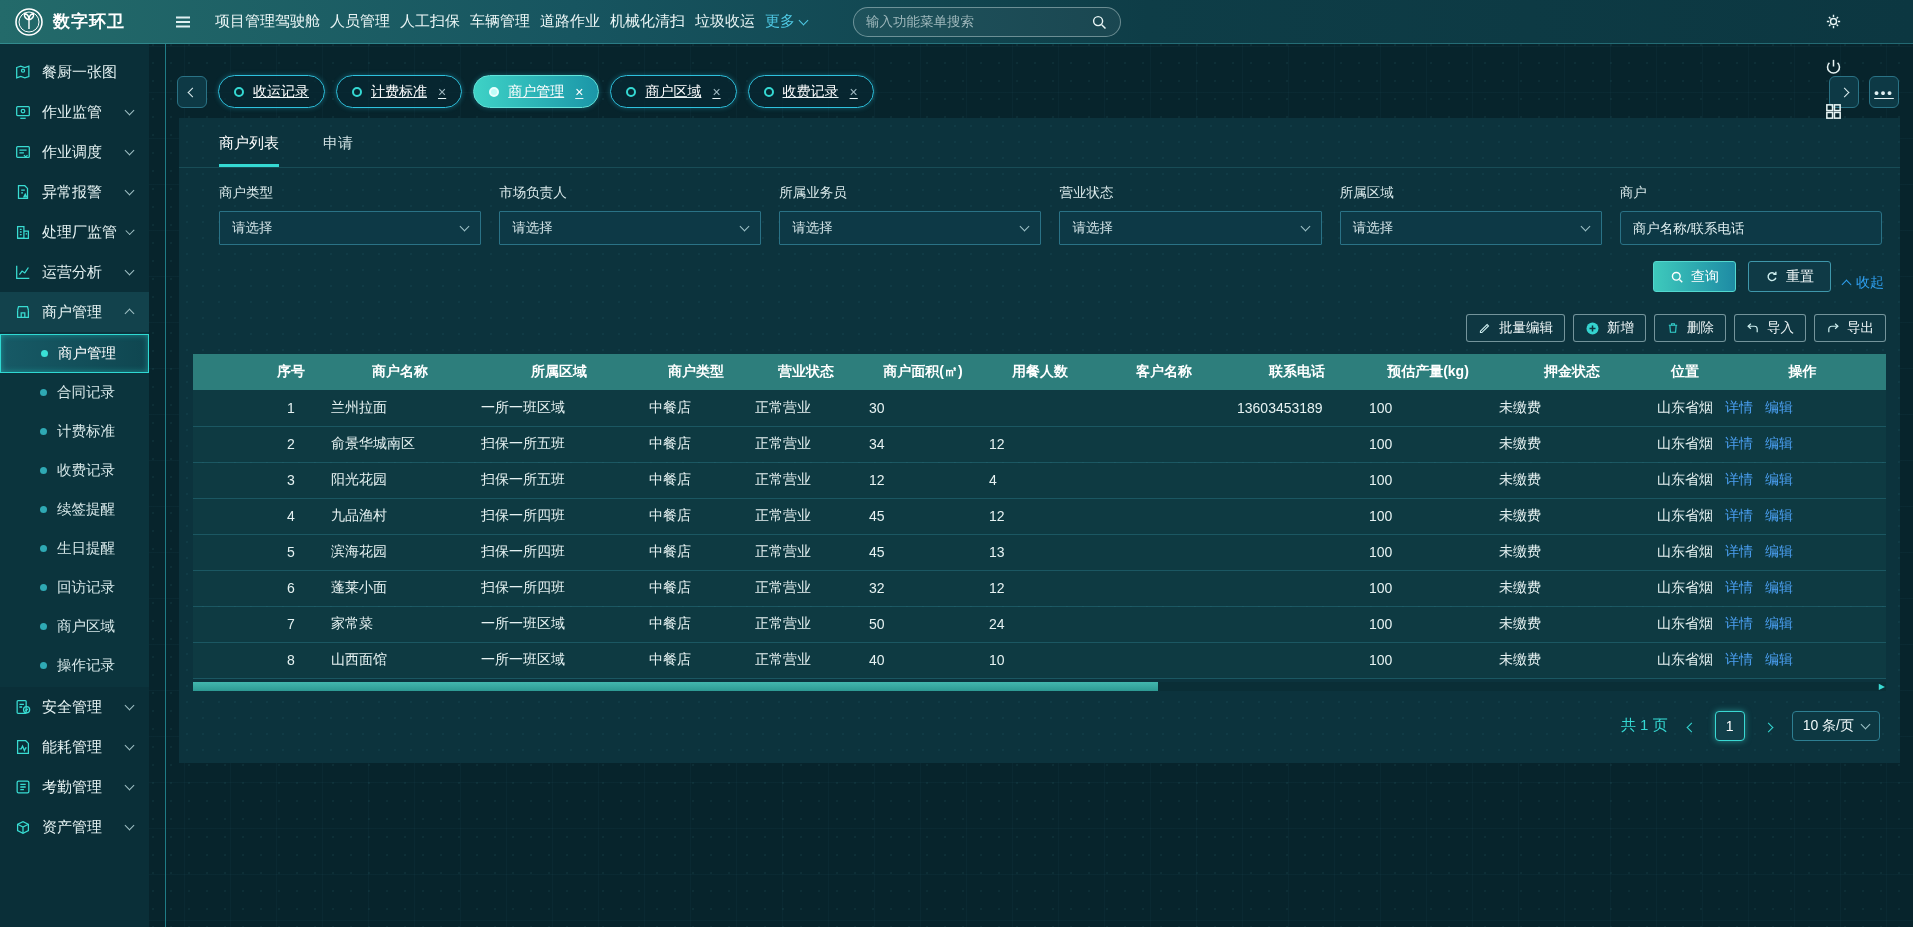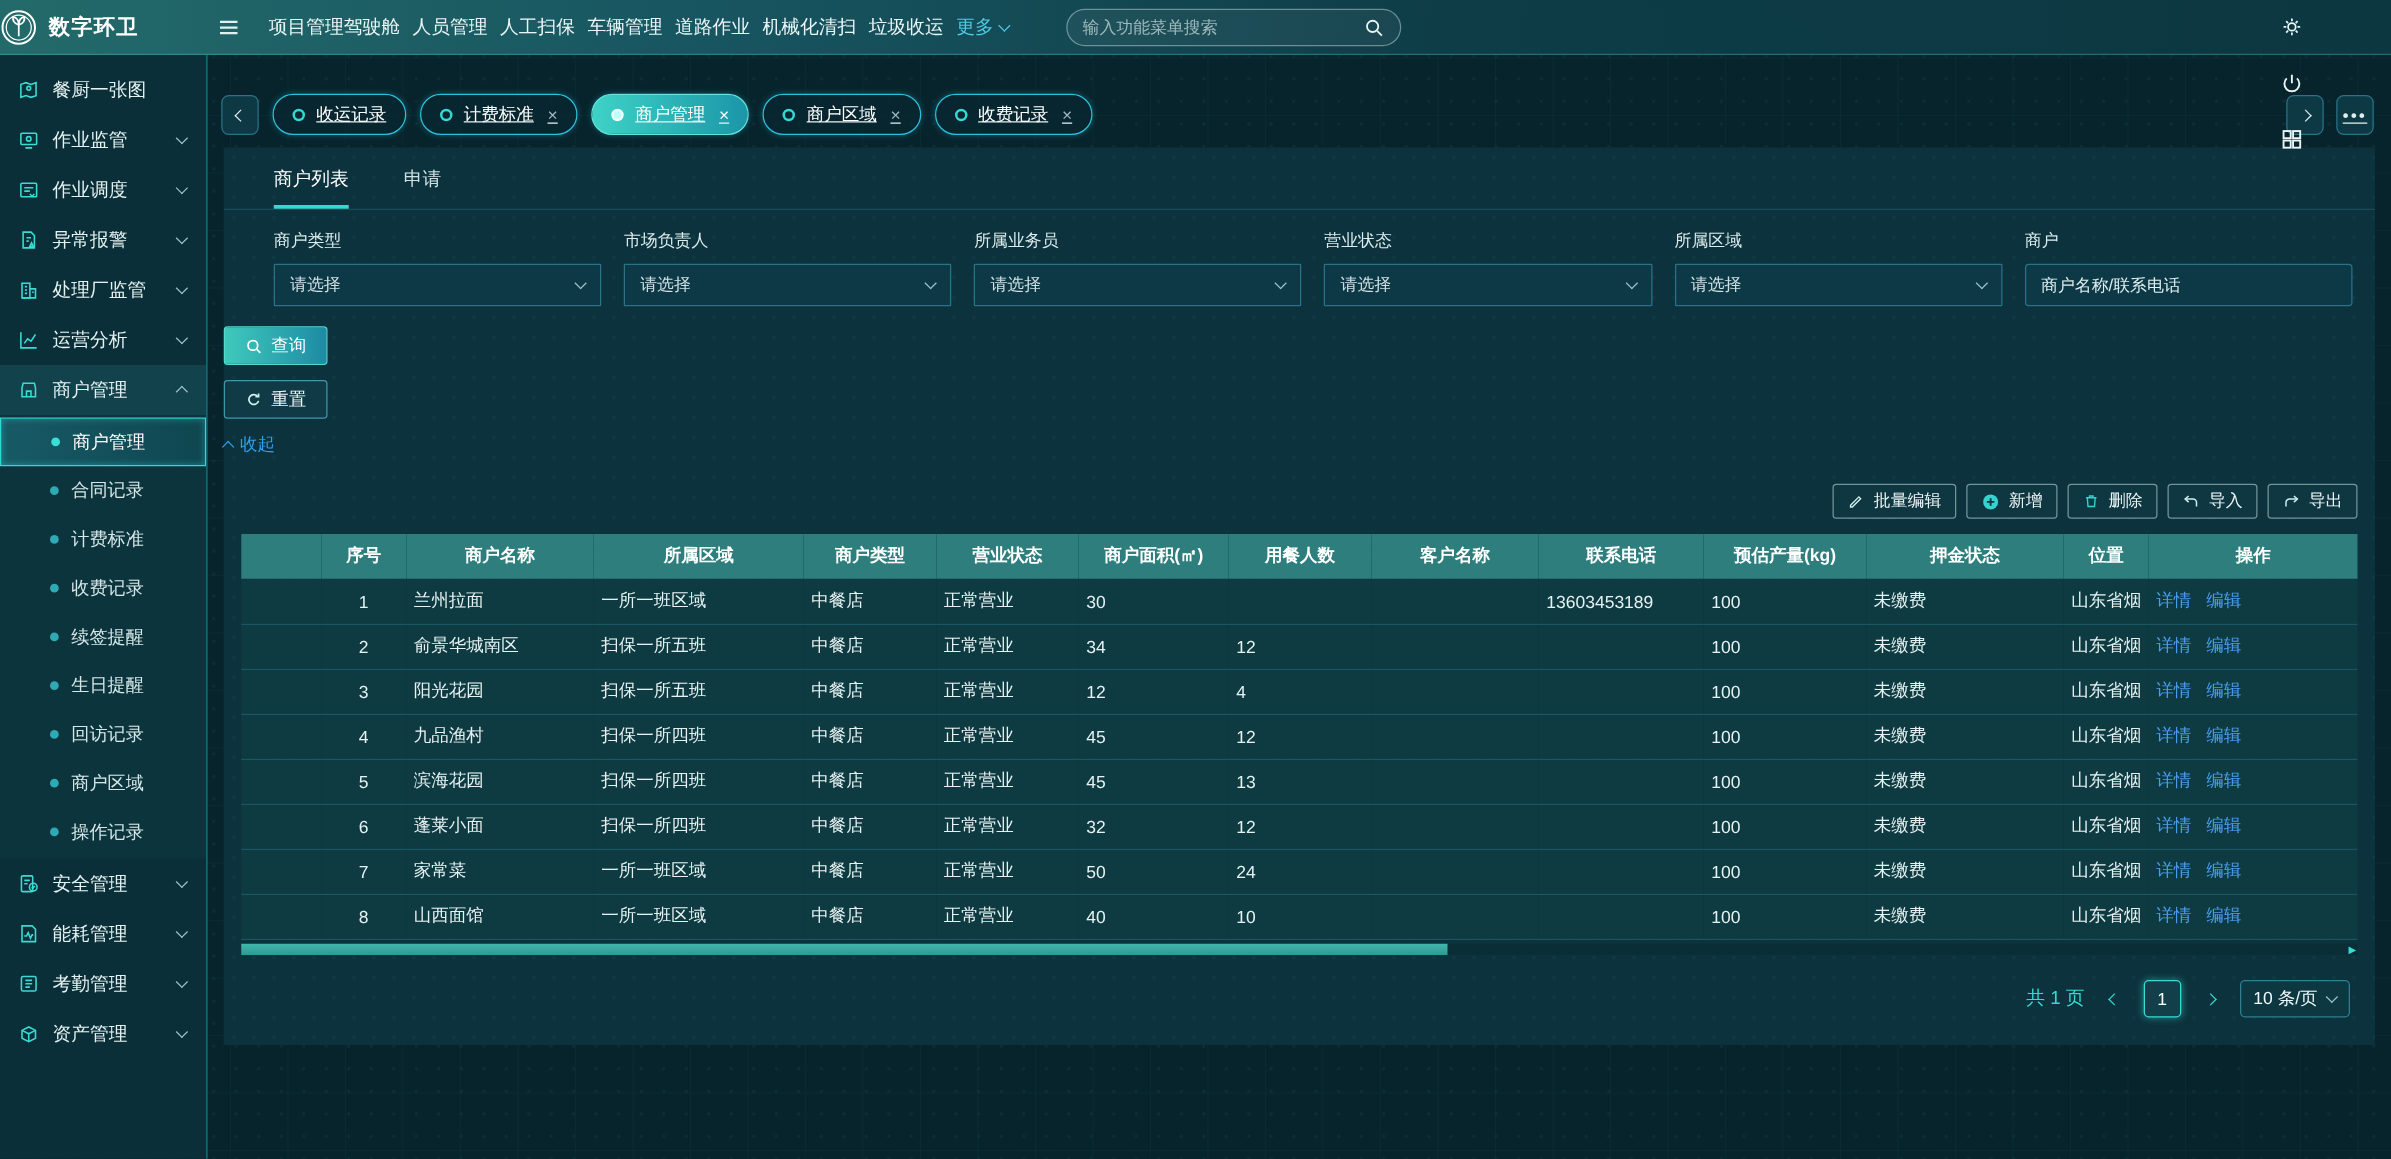--- a/index.html
+++ b/index.html
@@ -21,38 +21,38 @@
   .cv.down { transform:rotate(45deg); margin-top:-3px; }
   .cv.up   { transform:rotate(-135deg); margin-top:3px; }
   .cv.left { transform:rotate(135deg); }
   .cv.right{ transform:rotate(-45deg); }
 
   
   .navbar { position:absolute; top:0; left:0; width:1913px; height:44px;
     display:flex; align-items:center;
     background:linear-gradient(90deg,#236a6a 0%,#175560 30%,#0e3d47 60%,#0c3741 100%);
     border-bottom:1px solid rgba(80,200,210,0.35); z-index:5; }
-  .brand { display:flex; align-items:center; gap:9px; width:165px; }
+  .brand { display:flex; align-items:center; gap:9px; padding-left:14px; width:165px; }
   .brand-name { font-size:17px; font-weight:bold; letter-spacing:1px; color:#fff; }
   .hamburger { margin:0 22px 0 8px; color:#dff0f1; }
   .nav-menu { display:flex; align-items:center; gap:10px; font-size:15px; color:#eaf5f5; }
   .nav-item { cursor:pointer; white-space:nowrap; }
   .nav-more { color:#4fc9e4; display:flex; align-items:center; gap:5px; cursor:pointer; }
   .nav-search { margin-left:46px; width:268px; height:30px; border-radius:16px;
     border:1px solid rgba(230,245,245,0.4); background:rgba(255,255,255,0.05);
     display:flex; align-items:center; padding:0 12px; }
   .nav-search input { flex:1; background:transparent; border:none; outline:none;
     color:#eaf5f5; font-size:13.5px; font-family:inherit; }
   .nav-search input::placeholder { color:#9fb8bc; }
   .nav-right { margin-left:auto; display:flex; align-items:center; gap:26px; padding-right:22px;flex-direction:column; }
   .nav-user { display:flex; align-items:center; gap:6px; font-size:15px; color:#f2fafa; cursor:pointer; }
   .nav-ic { cursor:pointer; color:#e9f5f5; }
 
   
-  .sidebar { position:absolute; top:44px; left:0; bottom:0; width:165px;
+  .sidebar { position:absolute; top:44px; left:0; bottom:0; width:149px;
     background:#0a2f38; overflow:hidden; }
   .side-item { height:40px; display:flex; align-items:center; gap:10px;
     padding:0 12px 0 14px; font-size:15px; color:#e5f2f2; cursor:pointer; }
   .side-item .lbl { flex:1; white-space:nowrap; }
   .side-item .cv { color:#9fc0c4; margin-right:4px; }
   .side-item.group-open { background:#12424c; }
   .side-ic { color:#39dcd2; flex:0 0 auto; }
   .subwrap { background:#0b343d; padding:2px 0; }
   .sub-item { height:39px; display:flex; align-items:center; gap:10px;
     padding-left:40px; font-size:14.5px; color:#d6e7e8; cursor:pointer; }
@@ -96,22 +96,22 @@
   .f-label { font-size:13.5px; color:#dcebec; margin-bottom:9px; }
   .sel { height:34px; background:#0d3946; border:1px solid #2a7286; border-radius:1px;
     display:flex; align-items:center; justify-content:space-between; padding:0 12px;
     font-size:13.5px; color:#cfe0e4; cursor:pointer; }
   .sel .cv { color:#9fc3c8; }
   .f-input { height:34px; width:100%; background:#0d3946; border:1px solid #2a7286;
     border-radius:3px; padding:0 12px; font-size:13.5px; color:#5eead4;
     font-family:inherit; outline:none; }
   .f-input::placeholder { color:#dfeef0; }
 
-  .actions { display:flex; justify-content:flex-end; align-items:flex-start; gap:12px;
-    padding:16px 16px 0 0;flex-direction:column; }
+  .actions { display:flex; justify-content:flex-end; align-items:flex-end; gap:12px;
+    padding:16px 16px 0 0; }
   .btn-search { height:31px; padding:0 16px; display:flex; align-items:center; gap:7px;
     background:linear-gradient(90deg,#3ec9bc,#1e8ba4); border:1px solid #53d8cf;
     border-radius:3px; color:#fff; font-size:14px; cursor:pointer; }
   .btn-reset { height:31px; padding:0 16px; display:flex; align-items:center; gap:7px;
     background:#0f3a46; border:1px solid #3f97ab; border-radius:3px; color:#eef6f7;
     font-size:14px; cursor:pointer; }
   .link-collapse { display:flex; align-items:center; gap:6px; color:#2f9ff0;
     font-size:14px; cursor:pointer; }
 
   .toolbar { display:flex; justify-content:flex-end; gap:8px; padding:22px 14px 0 0; }

